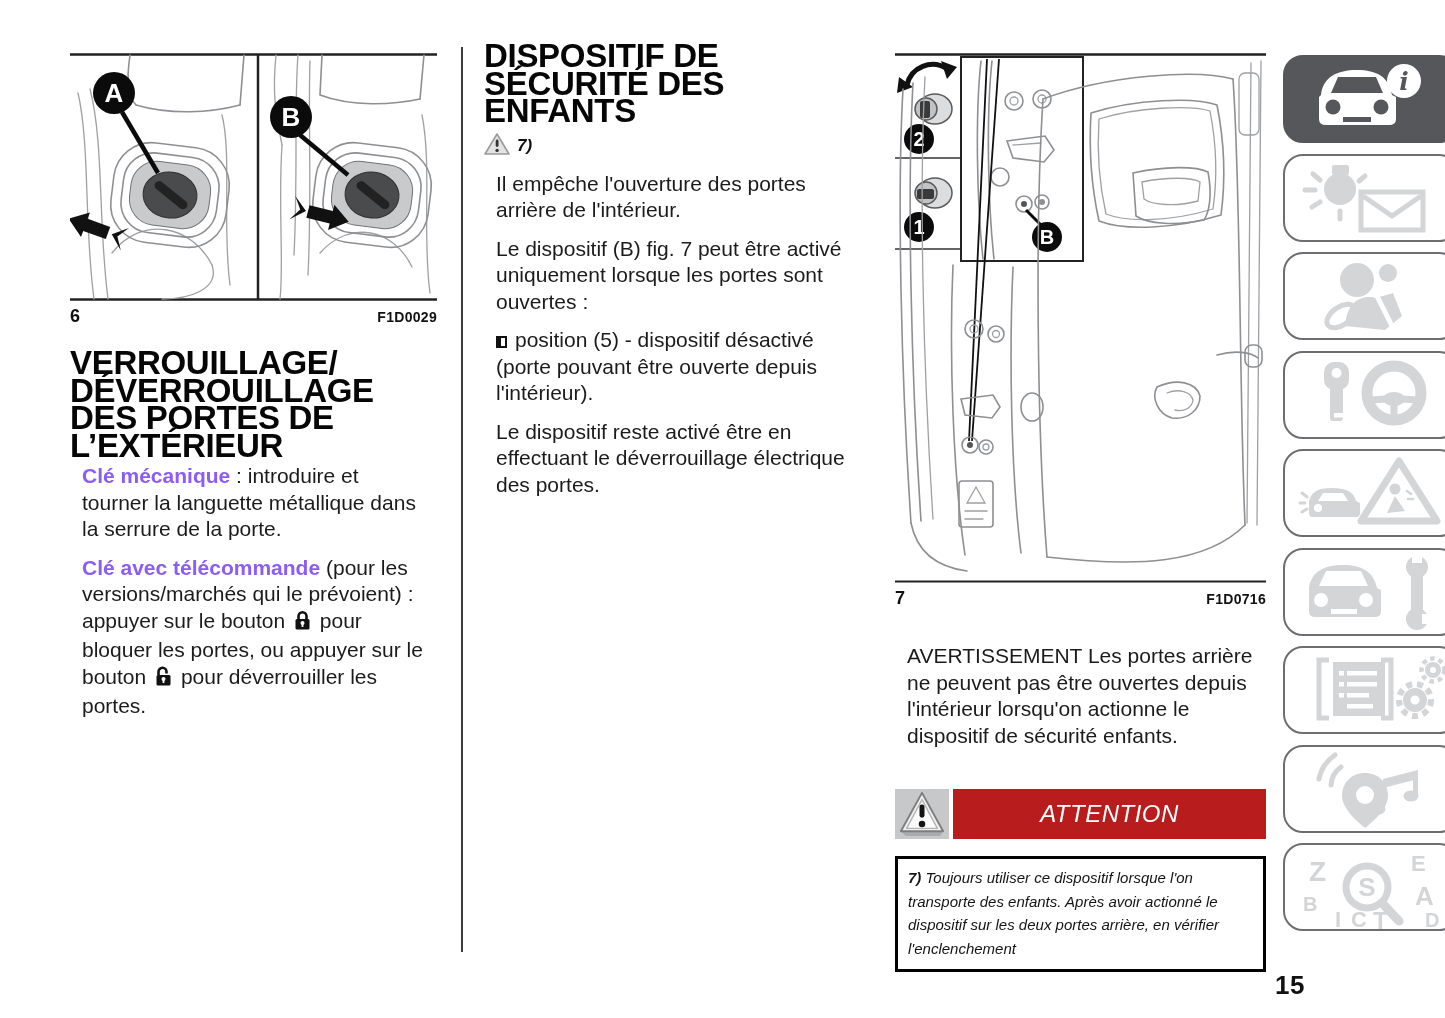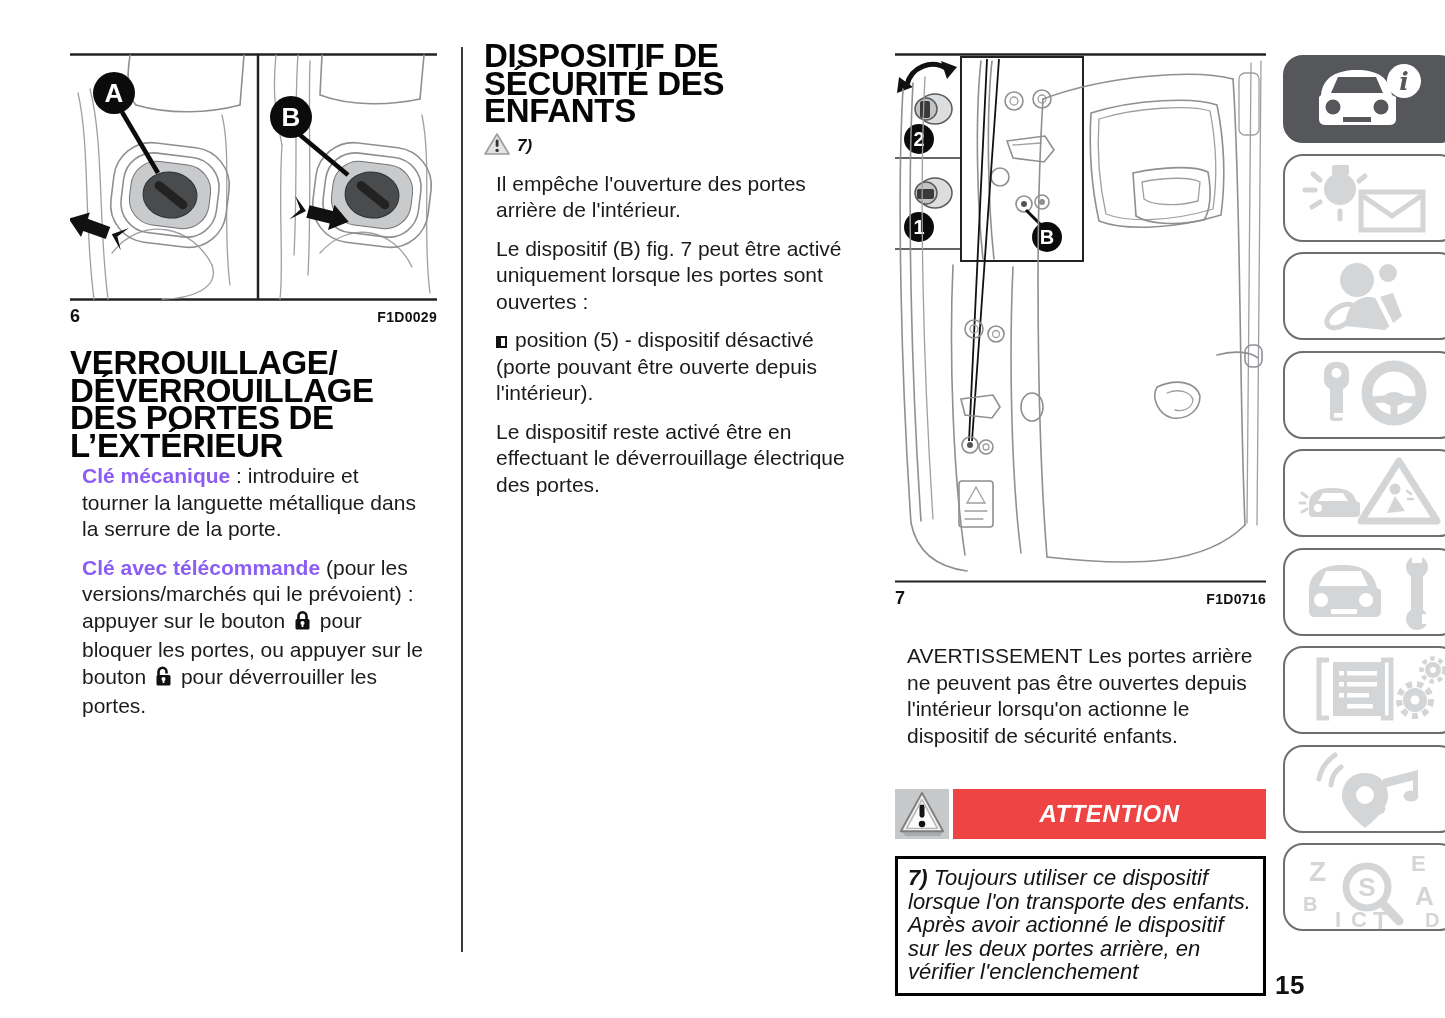--- a/index.html
+++ b/index.html
@@ -50,27 +50,27 @@
   .padlock{display:inline-block;vertical-align:-3px;margin:0 2px;}
   
   .attention{
     display:flex;margin-top:40px;height:50px;gap:4px;
   }
   .att-icon{
     width:54px;height:50px;background:#c7c8c9;display:flex;align-items:center;justify-content:center;
     flex:0 0 auto;
   }
   .att-label{
-    flex:1;background:#ef4444;color:#ffffff;display:flex;align-items:center;justify-content:center;
-    font-size:24px;font-weight:700;font-style:italic;letter-spacing:.5px;
+    flex:1;background:#b91c1c;color:#ffffff;display:flex;align-items:center;justify-content:center;
+    font-size:24px;font-weight:400;font-style:italic;letter-spacing:.5px;
   }
   
   .footnote{
     margin-top:17px;border:3px solid #000;padding:7px 10px 9px 10px;
-    font-style:italic;font-size:22px;line-height:23.5px;color:#141414;
+    font-style:italic;font-size:15px;line-height:23.5px;color:#141414;
   }
   .footnote b{font-style:italic;}
   
   .tile{
     position:absolute;left:1283px;width:176px;height:88px;
     background:#fff;border:2px solid #6d6e71;border-radius:20px;
     display:flex;align-items:center;padding-left:10px;cursor:pointer;
   }
   .tile.active{background:#56575a;border-color:#56575a;}
   .tile svg{display:block;}

